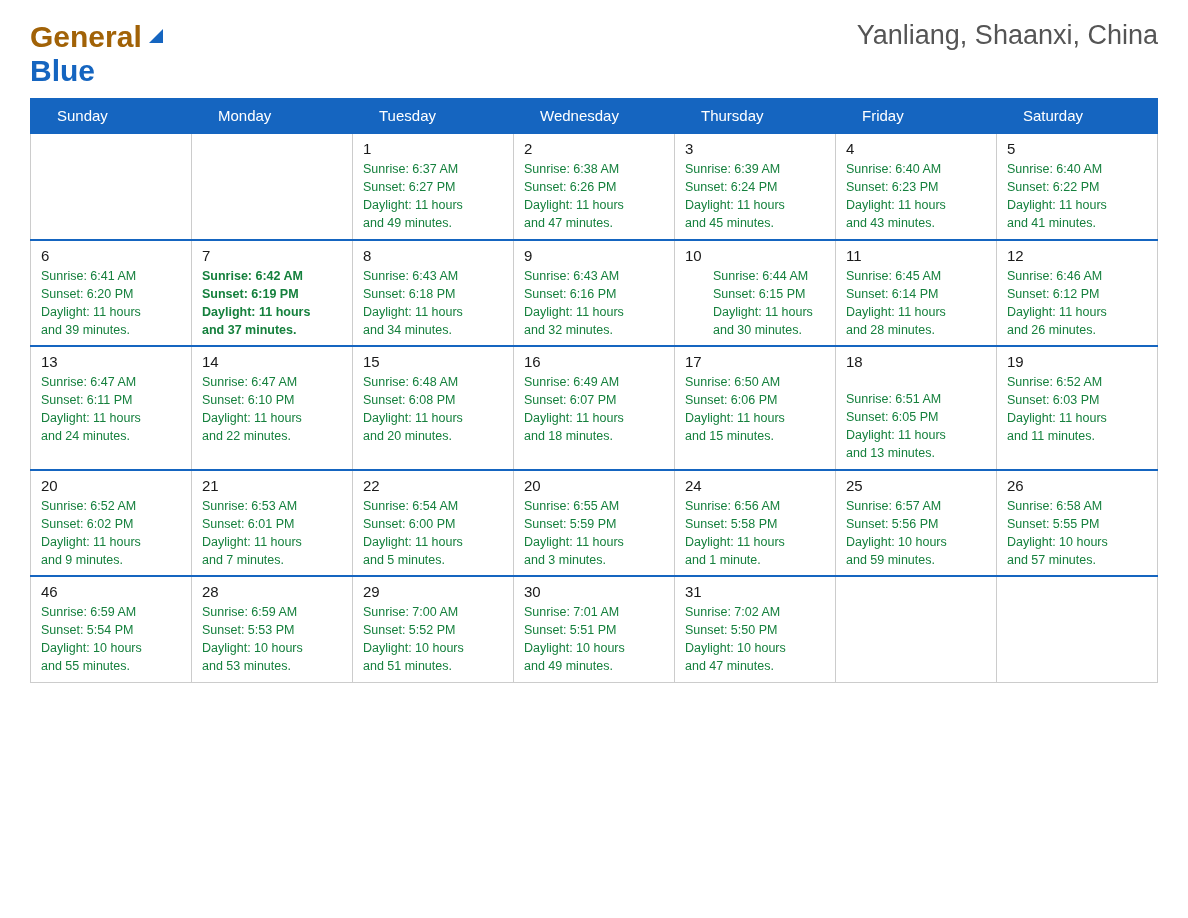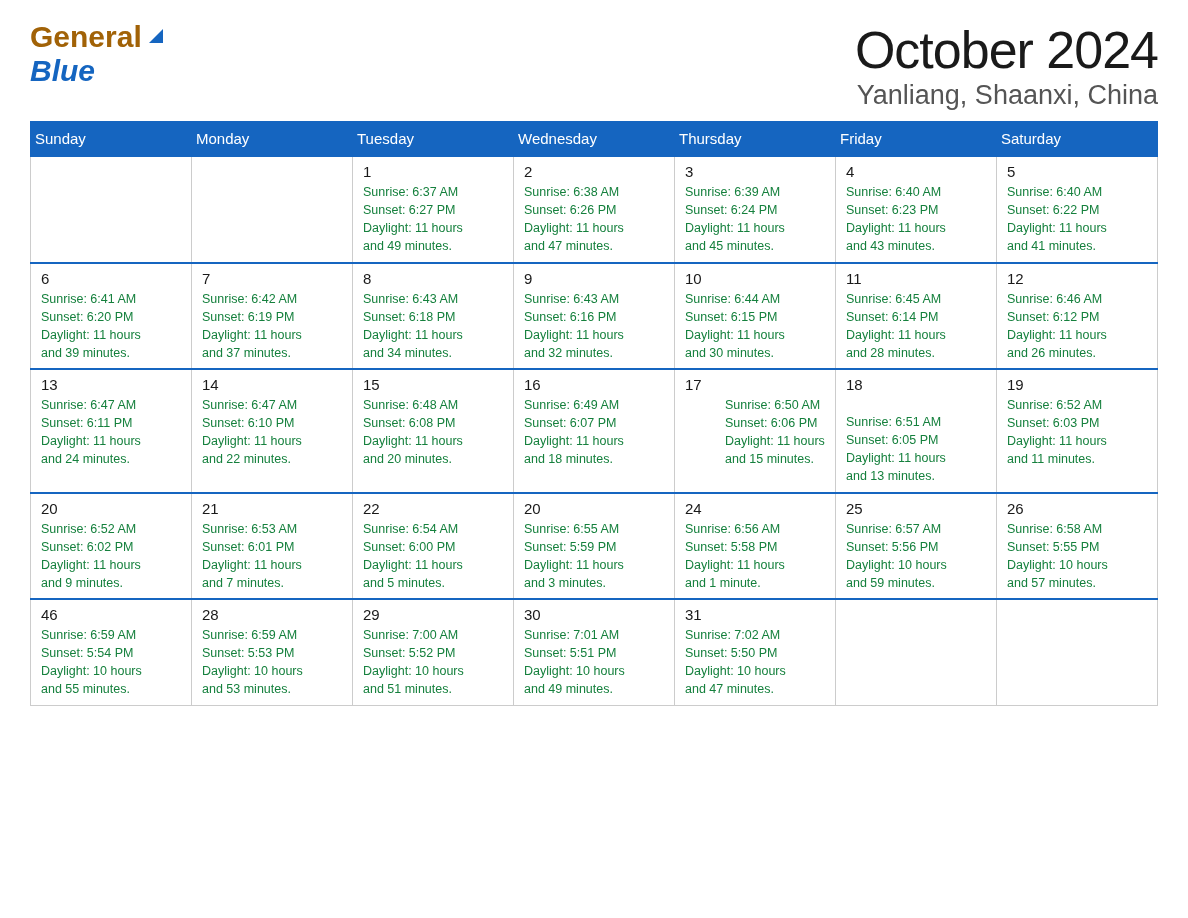--- a/index.html
+++ b/index.html
@@ -39,21 +39,21 @@
       width: 100%;
       border-collapse: collapse;
       margin-top: 8px;
     }
 
     .calendar-table th {
       background-color: #1565c0;
       color: #fff;
       font-size: 15px;
       font-weight: normal;
-      padding: 8px 4px;
+      padding: 8px 26px;
       text-align: left;
       border: 1px solid #1565c0;
     }
 
     .calendar-table td {
       vertical-align: top;
       padding: 6px 10px;
       border: 1px solid #ccc;
       width: calc(100% / 7);
       min-height: 90px;
@@ -95,21 +95,20 @@
     }
 
     .logo-line1 {
       display: flex;
       align-items: center;
     }
 
     .logo-line2 {
       display: flex;
       align-items: flex-start;
-      font-style: italic;
     }
 
     .logo-text-general {
       font-size: 30px;
       font-weight: bold;
       color: #a16207;
       font-family: Arial, sans-serif;
     }
 
     .logo-text-blue {
@@ -128,21 +127,20 @@
       <span class="logo-text-general">General</span>
       <svg width="22" height="22" viewBox="0 0 22 22" style="margin-left:3px; margin-top:-2px;">
         <polygon points="4,18 18,18 18,4" fill="#1565c0"></polygon>
       </svg>
     </div>
     <div class="logo-line2">
       <span class="logo-text-blue">Blue</span>
     </div>
   </div>
   <div class="title-section">
-    <div class="month-title">October 2024</div>
     <div class="location-title">Yanliang, Shaanxi, China</div>
   </div>
 </div>
 
 <table class="calendar-table">
   <thead>
     <tr>
     <th>Sunday</th>
         <th>Monday</th>
         <th>Tuesday</th>
@@ -195,42 +193,42 @@
       <tr>
         <td>
           <span class="day-number">6</span>
           <div class="day-info" style="white-space: pre-line;">Sunrise: 6:41 AM
 Sunset: 6:20 PM
 Daylight: 11 hours
 and 39 minutes.</div>
         </td>
         <td>
           <span class="day-number">7</span>
-          <div class="day-info" style="white-space: pre-line;">Sunrise: 6:42 AM
+          <div class="day-info" style="white-space: pre-line; font-weight: bold;">Sunrise: 6:42 AM
 Sunset: 6:19 PM
 Daylight: 11 hours
 and 37 minutes.</div>
         </td>
         <td>
           <span class="day-number">8</span>
           <div class="day-info" style="white-space: pre-line;">Sunrise: 6:43 AM
 Sunset: 6:18 PM
 Daylight: 11 hours
 and 34 minutes.</div>
         </td>
         <td>
           <span class="day-number">9</span>
           <div class="day-info" style="white-space: pre-line;">Sunrise: 6:43 AM
 Sunset: 6:16 PM
 Daylight: 11 hours
 and 32 minutes.</div>
         </td>
         <td>
           <span class="day-number">10</span>
-          <div class="day-info" style="white-space: pre-line;">Sunrise: 6:44 AM
+          <div class="day-info" style="white-space: pre-line; margin-left: 28px;">Sunrise: 6:44 AM
 Sunset: 6:15 PM
 Daylight: 11 hours
 and 30 minutes.</div>
         </td>
         <td>
           <span class="day-number">11</span>
           <div class="day-info" style="white-space: pre-line;">Sunrise: 6:45 AM
 Sunset: 6:14 PM
 Daylight: 11 hours
 and 28 minutes.</div>
@@ -267,21 +265,21 @@
         </td>
         <td>
           <span class="day-number">16</span>
           <div class="day-info" style="white-space: pre-line;">Sunrise: 6:49 AM
 Sunset: 6:07 PM
 Daylight: 11 hours
 and 18 minutes.</div>
         </td>
         <td>
           <span class="day-number">17</span>
-          <div class="day-info" style="white-space: pre-line; margin-left: 40px;">Sunrise: 6:50 AM
+          <div class="day-info" style="white-space: pre-line;">Sunrise: 6:50 AM
 Sunset: 6:06 PM
 Daylight: 11 hours
 and 15 minutes.</div>
         </td>
         <td>
           <span class="day-number">18</span>
           <div class="day-info" style="white-space: pre-line; margin-top: 20px;">Sunrise: 6:51 AM
 Sunset: 6:05 PM
 Daylight: 11 hours
 and 13 minutes.</div>

